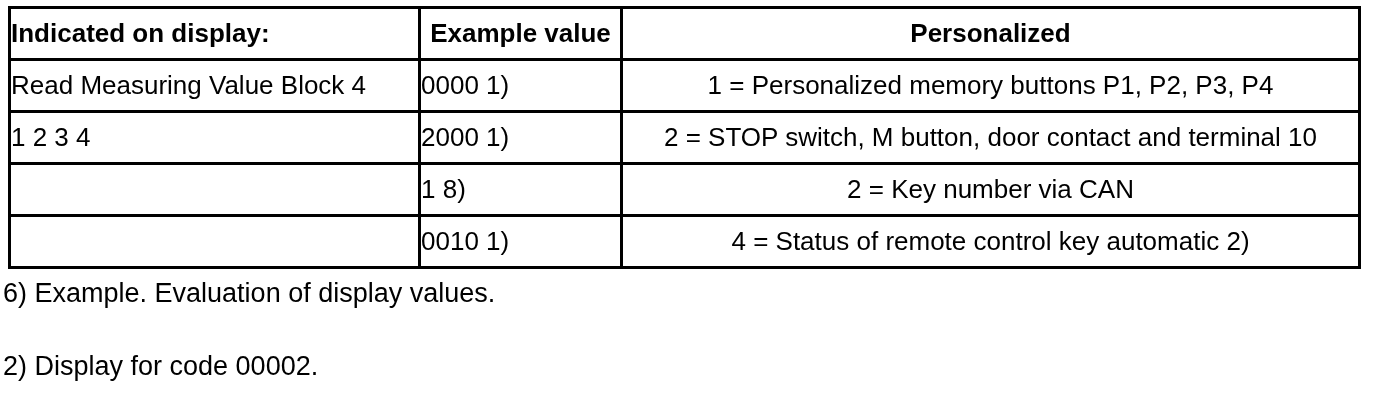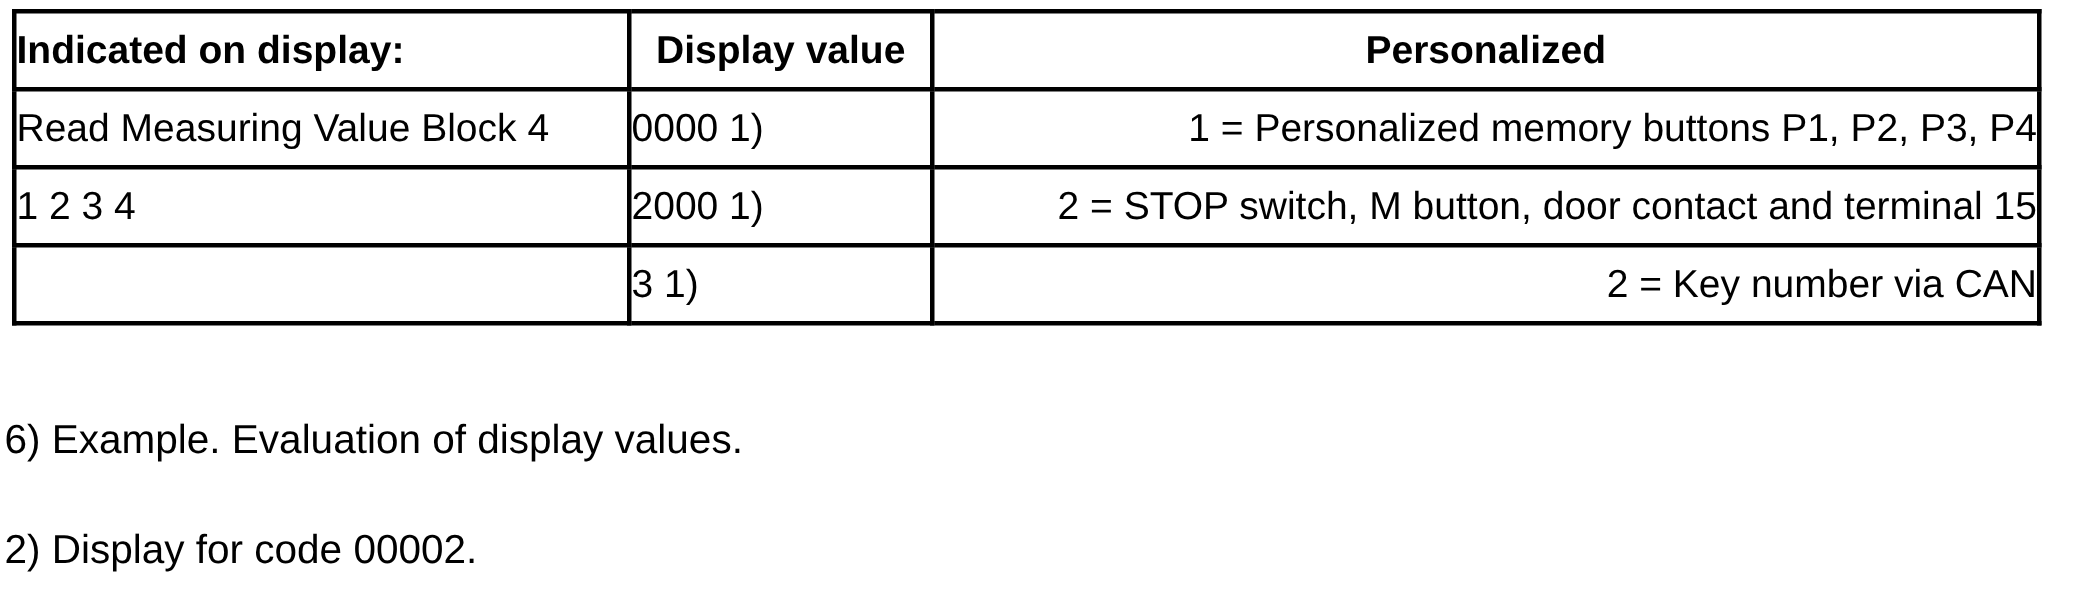--- a/index.html
+++ b/index.html
@@ -35,21 +35,21 @@
     margin-left: 16px;
   }
   .col-indicated { width: 410px; }
   .col-value     { width: 202px; }
   .col-desig     { width: 738px; }
 
   .doc-table th { font-weight: bold; }
 
   .cell-left   { text-align: left; padding-left: 10px; }
   .cell-center { text-align: left; }
-  .cell-desig  { text-align: right; padding-left: 5px; }
+  .cell-desig  { text-align: center; padding-left: 5px; }
   th.cell-center { text-align: center; }
 
   .footnote {
     position: absolute;
     left: 3px;
     font-size: 27px;
     white-space: nowrap;
   }
   .footnote-1 { top: 278px; }
   .footnote-2 { top: 351px; }
@@ -59,37 +59,42 @@
 
 <table class="doc-table">
   <colgroup>
     <col class="col-indicated">
     <col class="col-value">
     <col class="col-desig">
   </colgroup>
   <thead>
     <tr>
       <th class="cell-left">Indicated on display:</th>
-      <th class="cell-center">Display value</th>
+      <th class="cell-center">Example value</th>
       <th class="cell-center">Personalized</th>
     </tr>
   </thead>
   <tbody>
     <tr>
       <td class="cell-left">Read Measuring Value Block 4</td>
       <td class="cell-center">0000 1)</td>
       <td class="cell-desig">1 = Personalized memory buttons P1, P2, P3, P4</td>
     </tr>
     <tr>
       <td class="cell-left">1 2 3 4</td>
       <td class="cell-center">2000 1)</td>
-      <td class="cell-desig">2 = STOP switch, M button, door contact and terminal 15</td>
+      <td class="cell-desig">2 = STOP switch, M button, door contact and terminal 10</td>
     </tr>
     <tr>
       <td class="cell-left"></td>
-      <td class="cell-center">3 1)</td>
+      <td class="cell-center">1 8)</td>
       <td class="cell-desig">2 = Key number via CAN</td>
+    </tr>
+    <tr>
+      <td class="cell-left"></td>
+      <td class="cell-center">0010 1)</td>
+      <td class="cell-desig">4 = Status of remote control key automatic 2)</td>
     </tr>
   </tbody>
 </table>
 
 <div class="footnote footnote-1">6) Example. Evaluation of display values.</div>
 <div class="footnote footnote-2">2) Display for code 00002.</div>
 
 </body></html>

